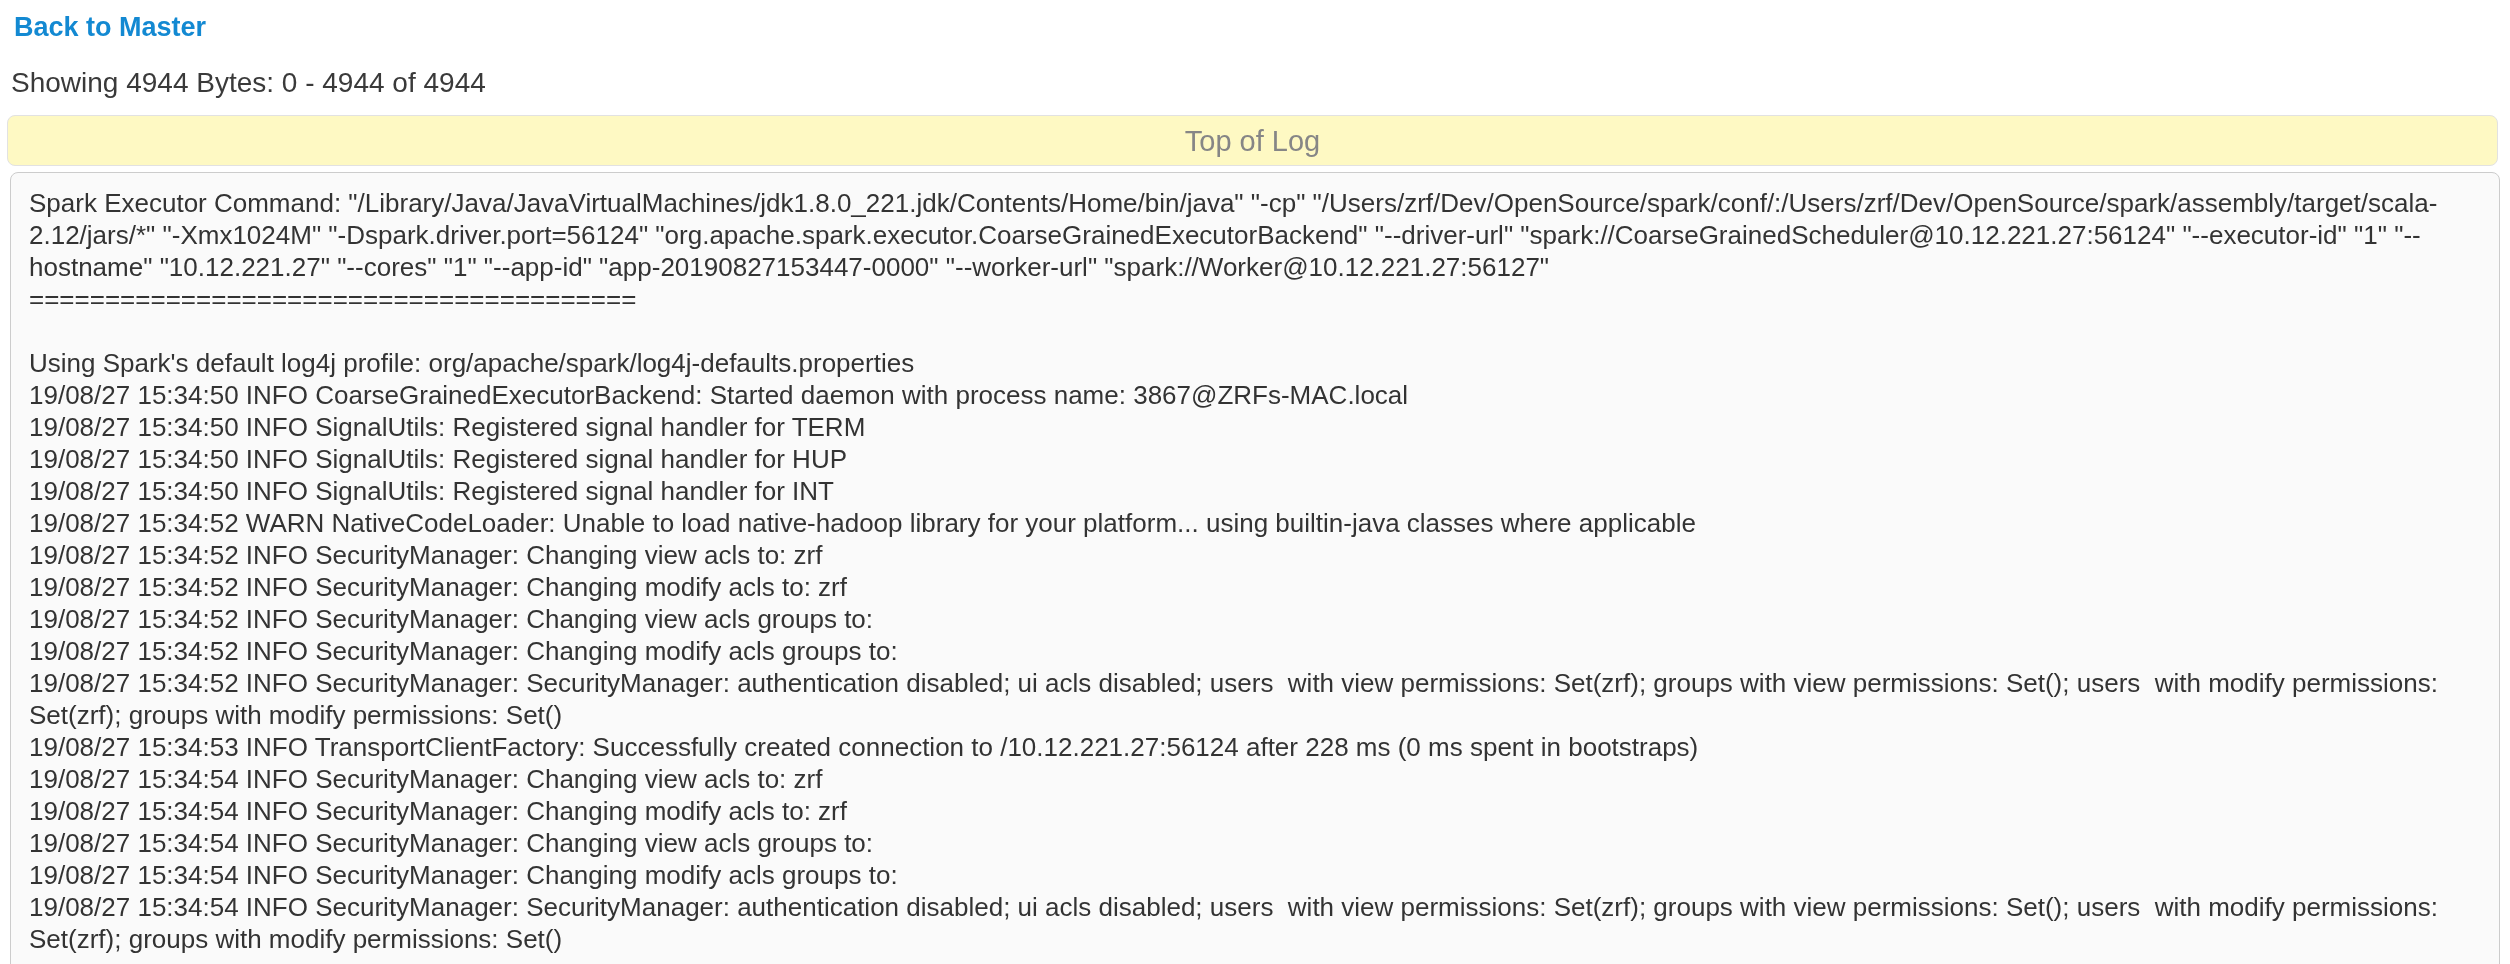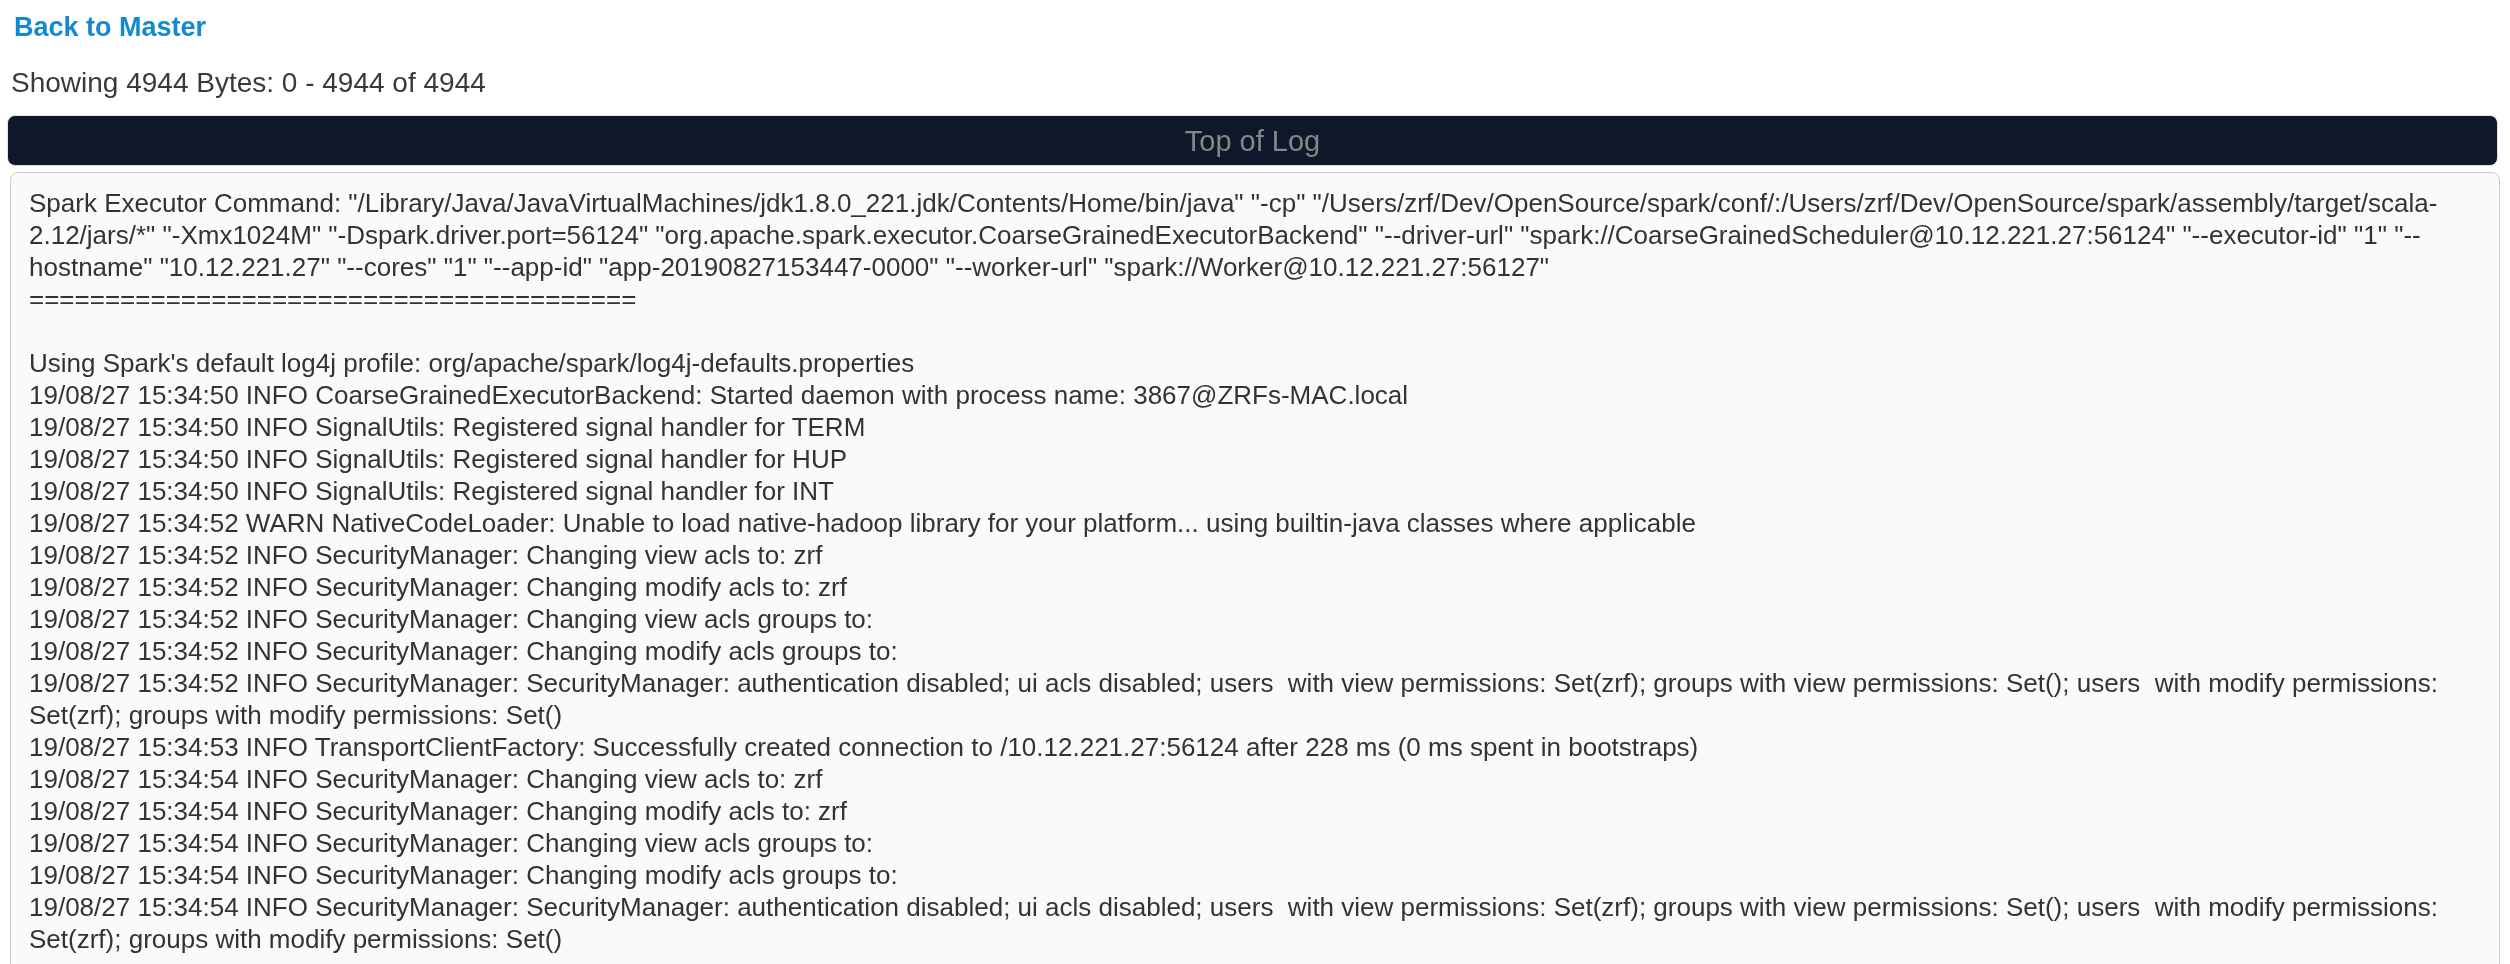--- a/index.html
+++ b/index.html
@@ -24,21 +24,21 @@
   .byte-range {
     margin: 25px 0 16px 11px;
     font-size: 28px;
     line-height: 32px;
     color: #3a3a3a;
   }
   .panel-header {
     margin: 15px 12px 0 7px;
     height: 51px;
     line-height: 51px;
-    background: #0f172a;
+    background: #fef9c3;
     border: 1px solid #e2e2e2;
     border-radius: 8px;
     text-align: center;
     color: #868686;
     font-size: 29px;
   }
   .log-box {
     margin: 6px 10px 0 10px;
     min-height: 860px;
     background: #fafafa;

